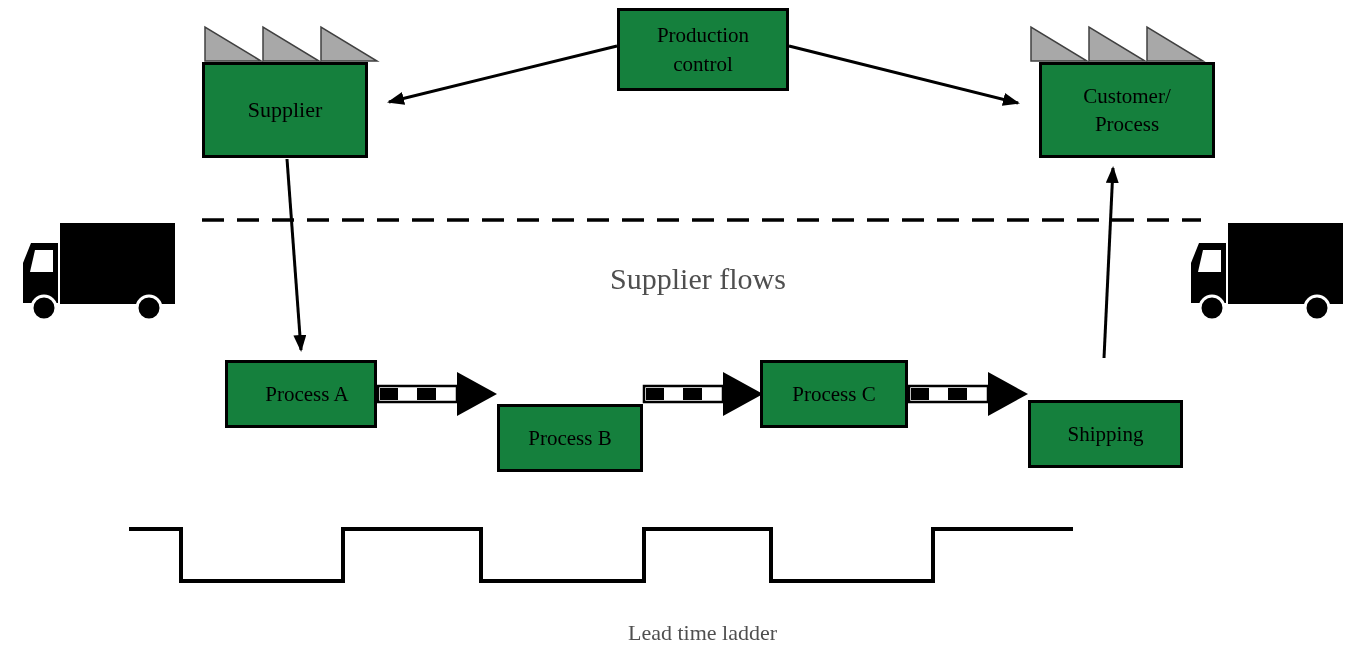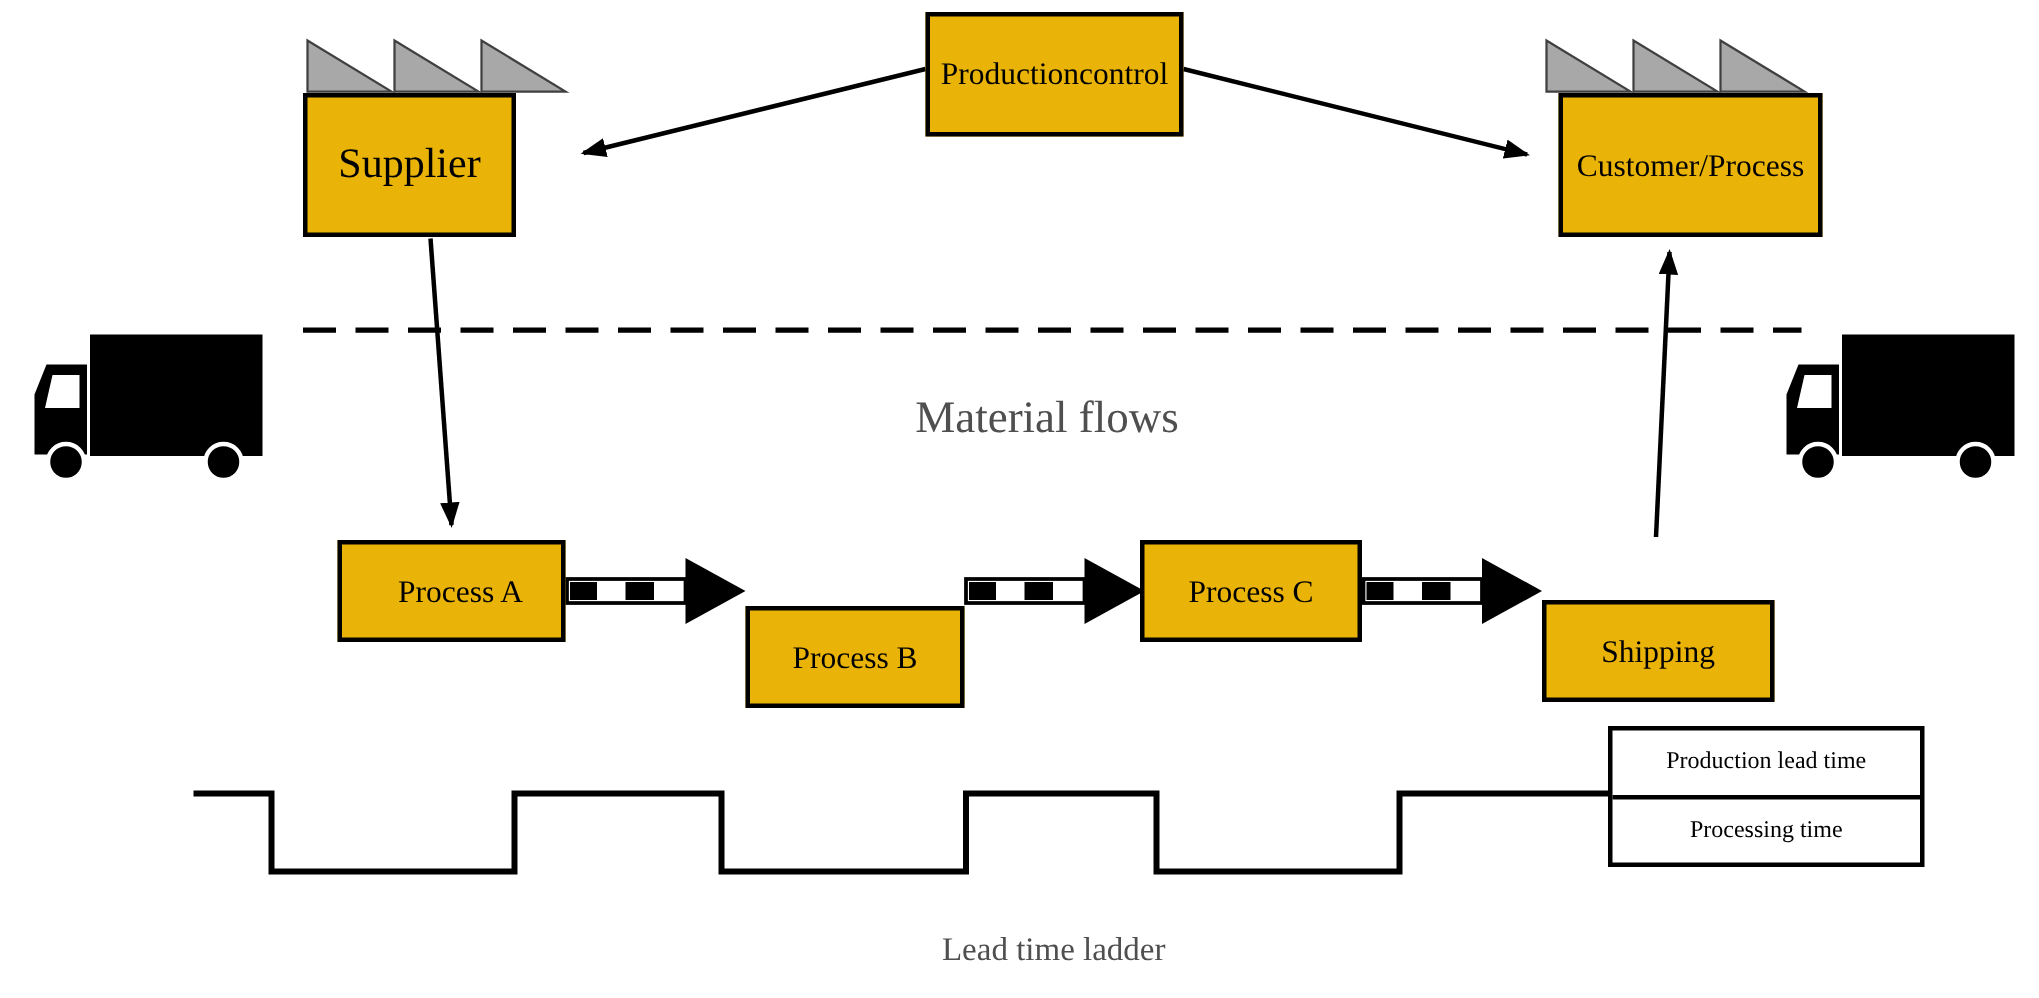--- a/index.html
+++ b/index.html
@@ -11,25 +11,25 @@
     font-family: "Liberation Serif", "DejaVu Serif", serif;
     overflow: hidden;
   }
   .overlay {
     position: absolute;
     left: 0; top: 0;
     width: 1359px; height: 665px;
   }
   .node {
     position: absolute;
-    background: #eab308;
+    background: #15803d;
     border: 3.5px solid #000000;
     box-sizing: border-box;
     display: flex;
-    flex-direction: row;
+    flex-direction: column;
     align-items: center;
     justify-content: center;
     text-align: center;
     color: #000000;
     font-size: 21px;
     line-height: 1.35;
     font-family: Liberation Serif, serif;
   }
   .node.proc { border-width: 3px; font-size: 21px; }
   .section-label {
@@ -113,43 +113,39 @@
     <use href="#pusharrow" x="909" y="369"></use>
 
     <polyline points="129,529 181,529 181,581 343,581 343,529 481,529 481,581 644,581 644,529 771,529 771,581 933,581 933,529 1073,529" fill="none" stroke="#000000" stroke-width="4"></polyline>
   </svg>
 
   <div class="node" style="left:617px; top:8px; width:172px; height:83px;">
     <span>Production</span>
     <span>control</span>
   </div>
 
-  <div class="node" style="left:202px; top:62px; width:142px; height:96px; font-size:28px;">
+  <div class="node" style="left:202px; top:62px; width:166px; height:96px; font-size:22px;">
     <span>Supplier</span>
   </div>
 
   <div class="node" style="left:1028px; top:62px; width:176px; height:96px;margin-left:11px;">
     <span>Customer/</span>
     <span>Process</span>
   </div>
 
-  <div class="section-label" style="left:558px; top:262px; width:280px;">Material flows</div>
+  <div class="section-label" style="left:558px; top:262px; width:280px;">Supplier flows</div>
   <div class="section-label" style="left:560px; top:620px; width:285px; font-size:22px;">Lead time ladder</div>
 
   <div class="node proc" style="left:225px; top:360px; width:152px; height:68px;padding-left:12px;">
     <span>Process A</span>
   </div>
   <div class="node proc" style="left:497px; top:360px; width:146px; height:68px;margin-top:44px;">
     <span>Process B</span>
   </div>
   <div class="node proc" style="left:760px; top:360px; width:148px; height:68px;">
     <span>Process C</span>
   </div>
   <div class="node proc" style="left:1028px; top:360px; width:155px; height:68px;margin-top:40px;">
     <span>Shipping</span>
   </div>
 
-  <div class="legend">
-    <div class="legend-row first">Production lead time</div>
-    <div class="legend-row">Processing time</div>
-  </div>
 
 </div>
 
 </body></html>

